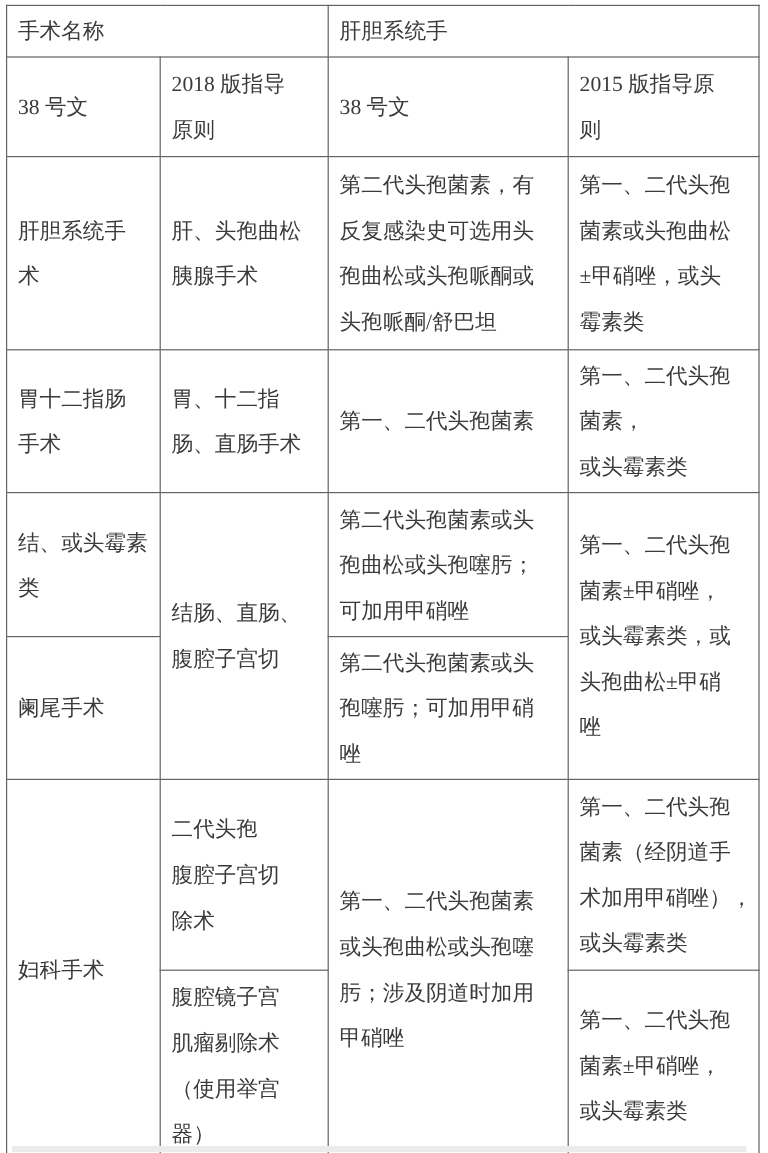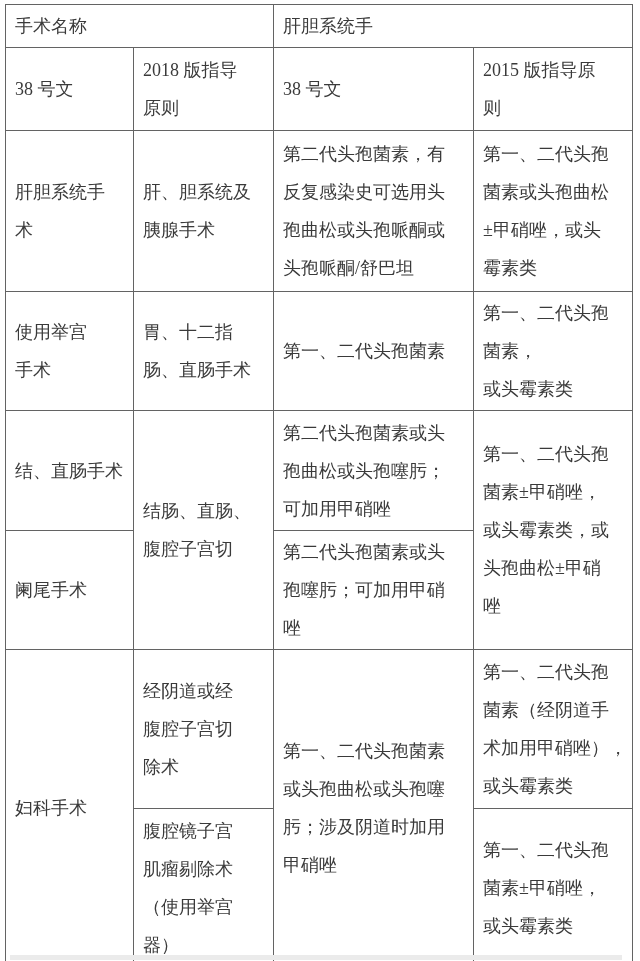--- a/index.html
+++ b/index.html
@@ -75,45 +75,45 @@
         <td>2018 版指导
 原则</td>
         <td>38 号文</td>
         <td>2015 版指导原
 则</td>
       </tr>
 
       <tr class="r-hepato">
         <td>肝胆系统手
 术</td>
-        <td>肝、胆系统及
+        <td>肝、头孢曲松
 胰腺手术</td>
         <td>第二代头孢菌素，有
 反复感染史可选用头
 孢曲松或头孢哌酮或
 头孢哌酮/舒巴坦</td>
         <td>第一、二代头孢
 菌素或头孢曲松
 ±甲硝唑，或头
 霉素类</td>
       </tr>
 
       <tr class="r-gastro">
-        <td>使用举宫
+        <td>胃十二指肠
 手术</td>
         <td>胃、十二指
 肠、直肠手术</td>
         <td>第一、二代头孢菌素</td>
         <td>第一、二代头孢
 菌素，
 或头霉素类</td>
       </tr>
 
       <tr class="r-colorectal">
-        <td>结、直肠手术</td>
+        <td>结、或头霉素类</td>
         <td rowspan="2">结肠、直肠、
 腹腔子宫切</td>
         <td>第二代头孢菌素或头
 孢曲松或头孢噻肟；
 可加用甲硝唑</td>
         <td rowspan="2">第一、二代头孢
 菌素±甲硝唑，
 或头霉素类，或
 头孢曲松±甲硝
 唑</td>
@@ -121,21 +121,21 @@
 
       <tr class="r-appendix">
         <td>阑尾手术</td>
         <td>第二代头孢菌素或头
 孢噻肟；可加用甲硝
 唑</td>
       </tr>
 
       <tr class="r-gyn1">
         <td rowspan="2">妇科手术</td>
-        <td>经阴道或经
+        <td>二代头孢
 腹腔子宫切
 除术</td>
         <td rowspan="2">第一、二代头孢菌素
 或头孢曲松或头孢噻
 肟；涉及阴道时加用
 甲硝唑</td>
         <td>第一、二代头孢
 菌素（经阴道手
 术加用甲硝唑），
 或头霉素类</td>

